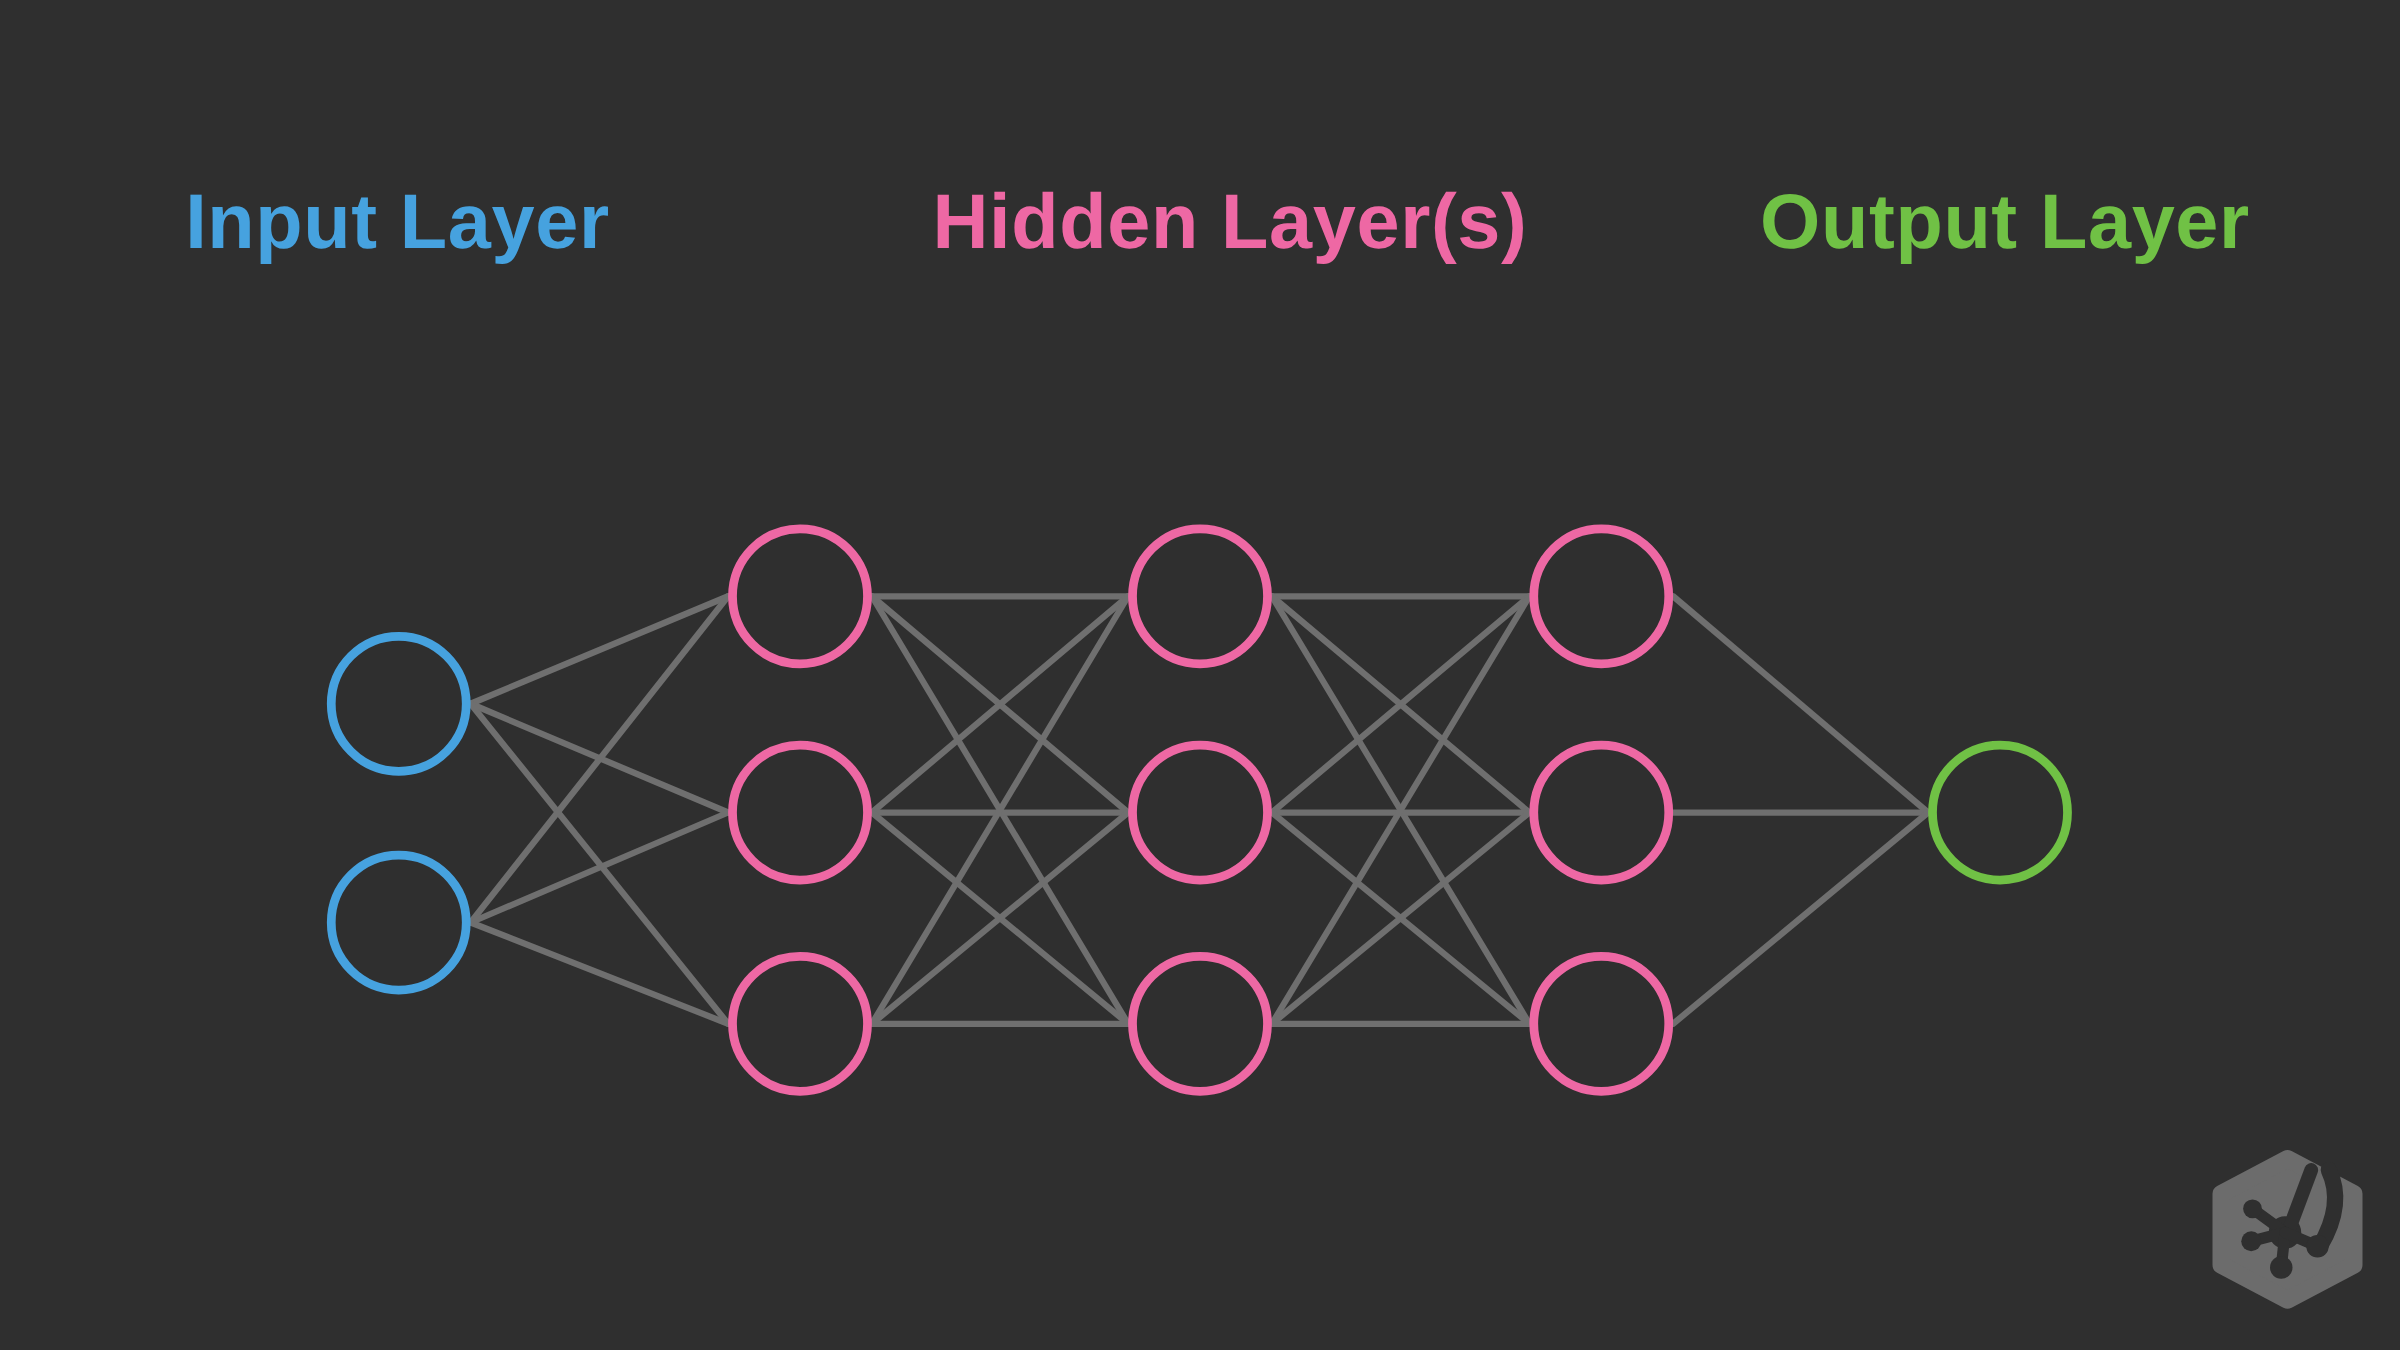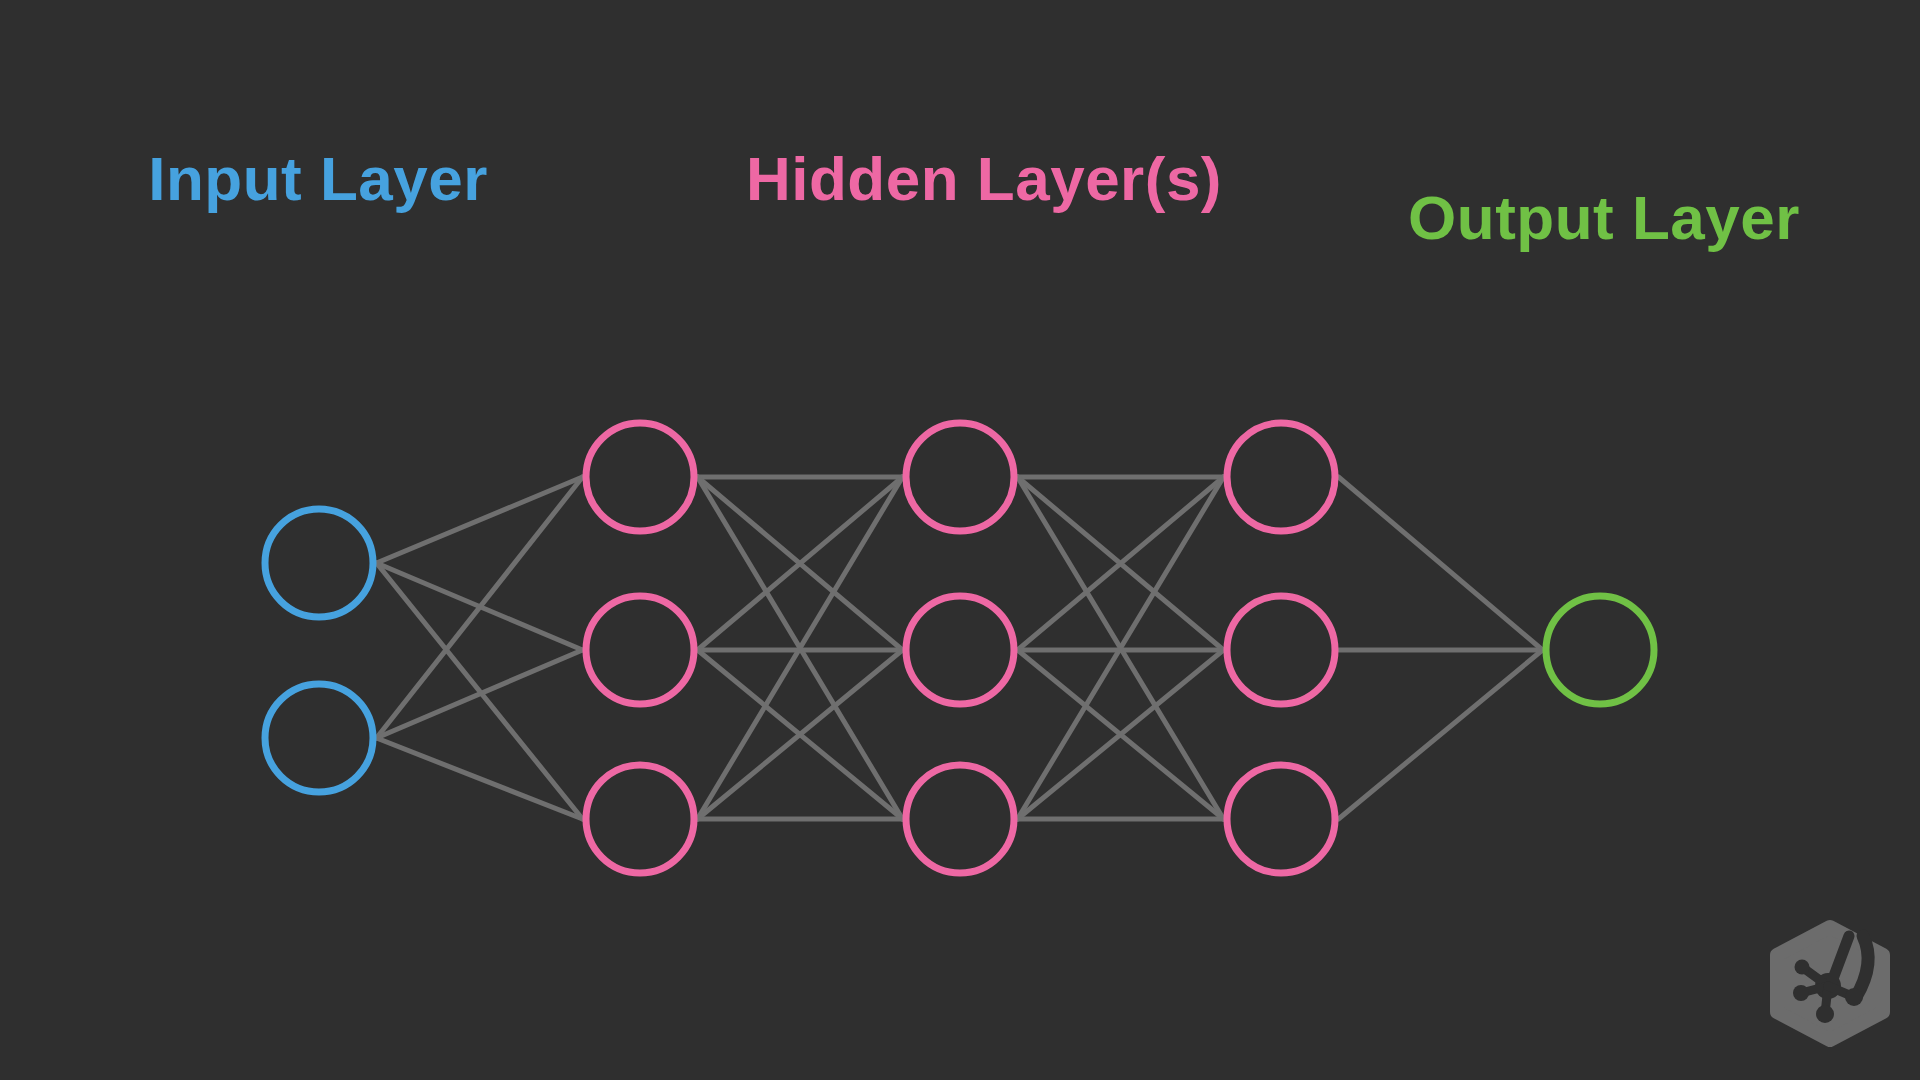--- a/index.html
+++ b/index.html
@@ -99,15 +99,15 @@
           <line x1="1828" y1="986" x2="1854" y2="997" stroke-width="9"></line>
           <circle cx="1854" cy="997" r="9" stroke="none"></circle>
         </g>
       </g>
   </svg>
 
   <div class="layer-label" style="left: 318px; top: 178px; color: rgb(70, 162, 223);">Input Layer</div>
 
   <div class="layer-label" style="left: 964px; top: 178px; color: rgb(238, 104, 164); margin-left: 20px;">Hidden Layer(s)</div>
 
-  <div class="layer-label" style="left: 1604px; top: 178px; color: rgb(112, 193, 69); margin-top: 39px;">Output Layer</div>
+  <div class="layer-label" style="left: 1604px; top: 178px; color: rgb(112, 193, 69);">Output Layer</div>
 
 </div>
 
 </body></html>

